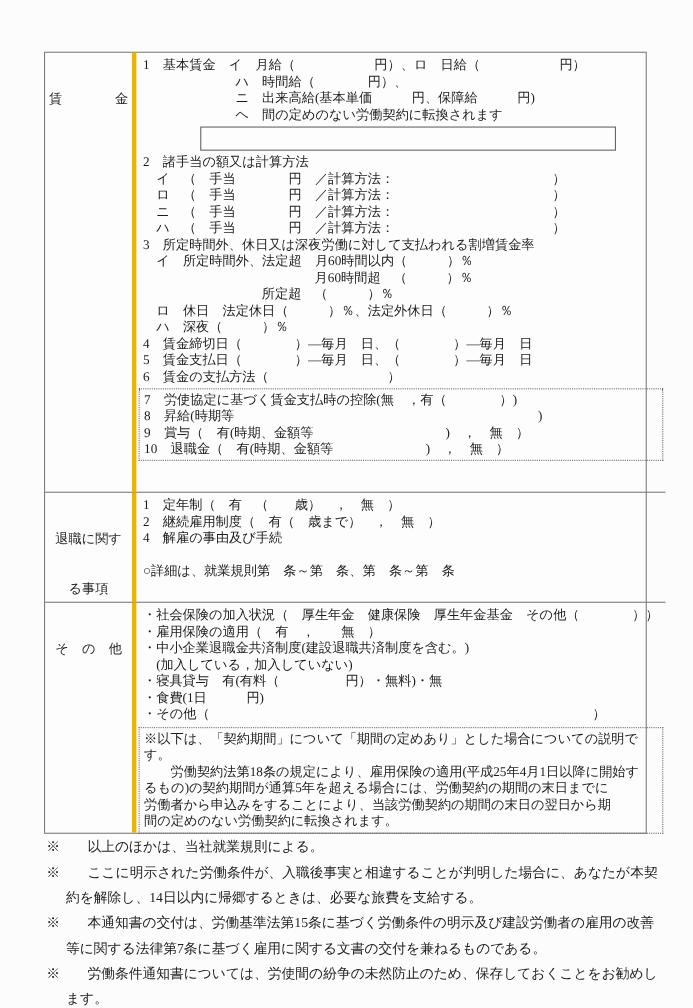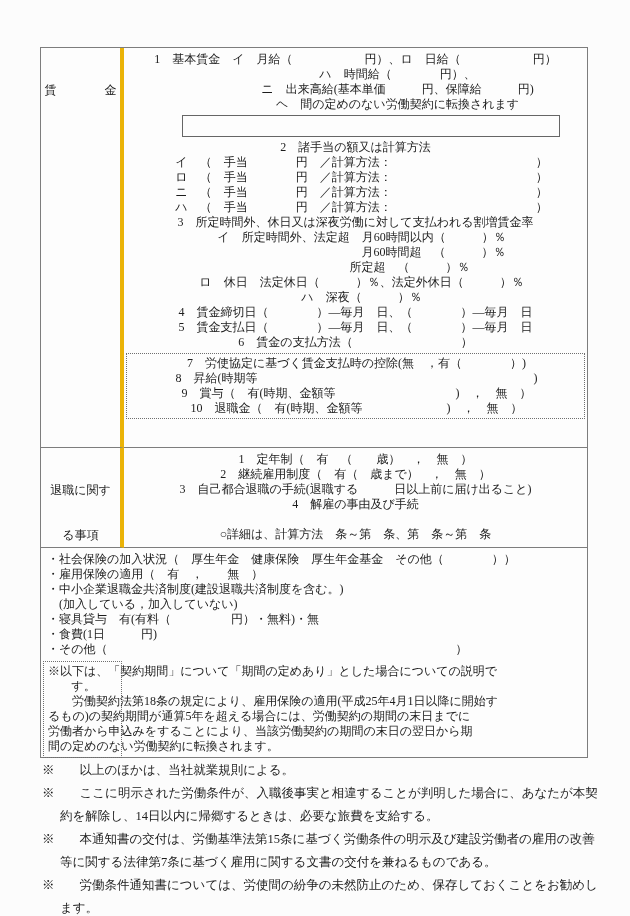--- a/index.html
+++ b/index.html
@@ -23,21 +23,21 @@
     background:#fdfdfd;
     box-sizing:border-box;
   }
   .cell{box-sizing:border-box;font-size:12px;line-height:15px;}
   .label-cell{
     border-right:4px solid #eab308;
     text-align:center;
     padding-top:5px;
     white-space:pre;
   }
-  .content-cell{padding:4px 6px 0 6px;text-align:center;}
+  .content-cell{padding:4px 6px 0 6px;}
   .row-border{border-bottom:1px solid #7d7d7d;}
 
   .ln{white-space:pre;height:15px;line-height:15px;font-size:12px;}
 
   .entry-box{
     margin:3px 0 3px 52px;
     width:378px;height:22px;
     border:1px solid #666;
     background:#fdfdfd;
     box-sizing:border-box;
@@ -104,26 +104,28 @@
       </div>
     </div>
 
     <div class="cell label-cell row-border">
       <div class="ln">退職に関す</div>
       <div class="ln">る事項</div>
     </div>
     <div class="cell content-cell row-border">
       <div class="ln">1　定年制（　有　（　　歳）　，　無　）</div>
       <div class="ln">2　継続雇用制度（　有（　歳まで）　，　無　）</div>
-      <div class="ln">3　自己都合退職の手続(退職する　　　日以上前に届け出ること)</div>
       <div class="ln">4　解雇の事由及び手続</div>
       <div class="ln"></div>
-      <div class="ln">○詳細は、計算方法　条～第　条、第　条～第　条</div>
+      <div class="ln">○詳細は、就業規則第　条～第　条、第　条～第　条</div>
     </div>
 
+    <div class="cell label-cell">
+      <div class="ln">そ　の　他</div>
+    </div>
     <div class="cell content-cell">
       <div class="ln">・社会保険の加入状況（　厚生年金　健康保険　厚生年金基金　その他（　　　　））</div>
       <div class="ln">・雇用保険の適用（　有　，　　無　）</div>
       <div class="ln">・中小企業退職金共済制度(建設退職共済制度を含む。)</div>
       <div class="ln">　(加入している，加入していない)</div>
       <div class="ln">・寝具貸与　有(有料（　　　　　円）・無料)・無</div>
       <div class="ln">・食費(1日　　　円)</div>
       <div class="ln">・その他（　　　　　　　　　　　　　　　　　　　　　　　　　　　　　）</div>
 
       <div class="note-box">

